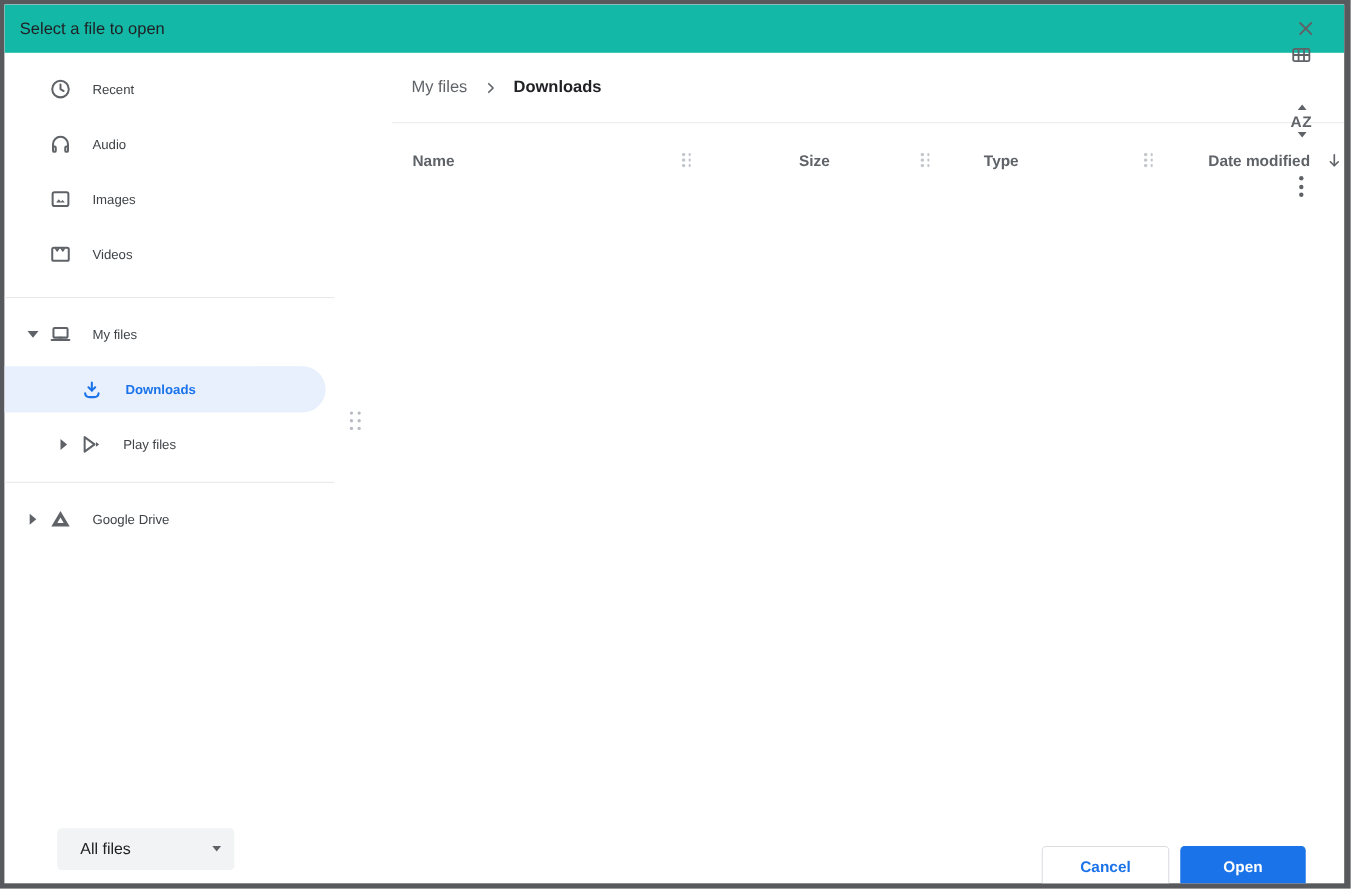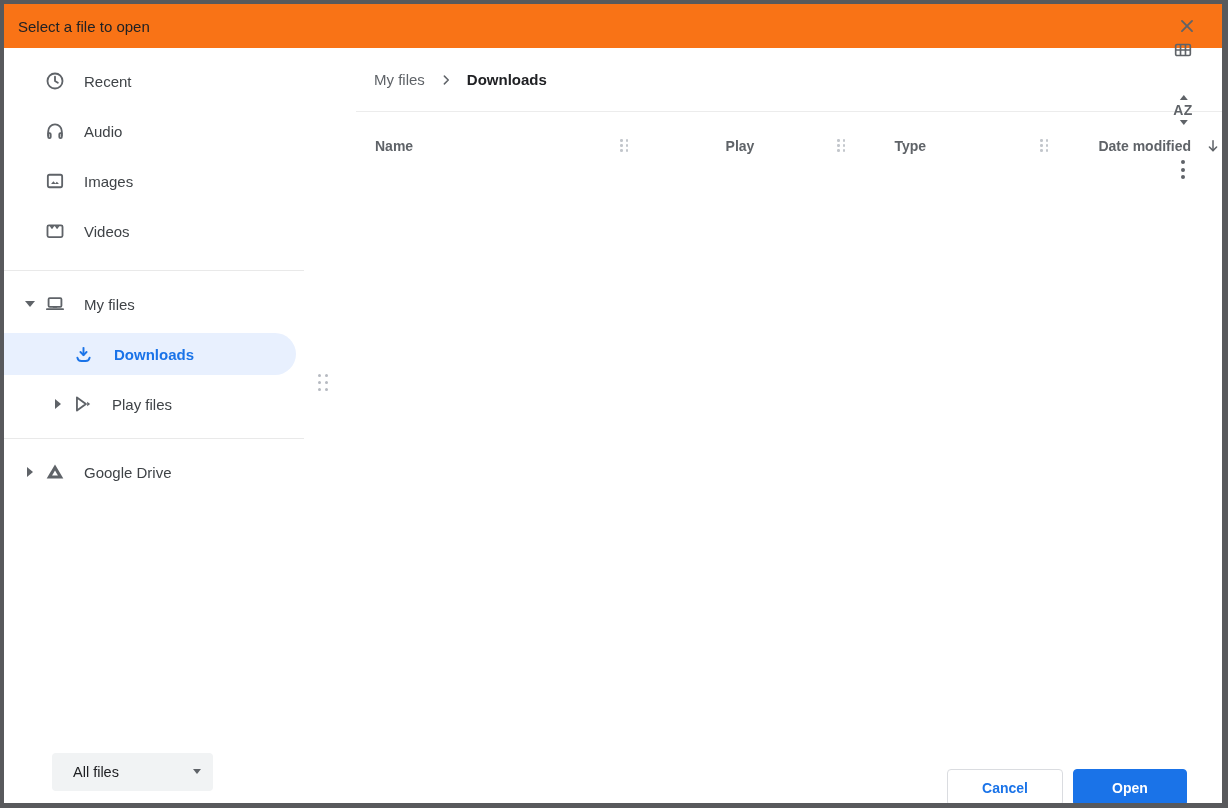--- a/index.html
+++ b/index.html
@@ -2,35 +2,35 @@
 <html><head>
 <meta charset="utf-8">
 <style>
   * { margin:0; padding:0; box-sizing:border-box; }
   html,body { width:1228px; height:808px; font-family:"Liberation Sans", sans-serif; }
 
   .frame { width:1228px; height:808px; background:#58595c; padding:4px 6px 5px 4px; }
   .dialog { width:100%; height:100%; background:#fff; display:flex; flex-direction:column; overflow:hidden; }
 
   
-  .titlebar { height:44px; background:#f97316; display:flex; align-items:center; padding:0 14px 0 14px; flex:none; }
+  .titlebar { height:44px; background:#14b8a6; display:flex; align-items:center; padding:0 14px 0 14px; flex:none; }
   .title { flex:1; font-size:15px; color:#202124; }
   .close-btn { width:30px; height:30px; border:none; background:transparent; display:flex; align-items:center; justify-content:center; cursor:pointer; margin-right:6px; }
 
   
   .body { flex:1; display:flex; position:relative; min-height:0; }
 
   
   .sidebar { width:352px; flex:none; padding-top:8px; }
   .side-item { height:50px; display:flex; align-items:center; padding-left:12px; cursor:pointer; }
   .caret-slot { width:28px; display:flex; align-items:center; justify-content:center; flex:none; }
   .caret-down { width:0; height:0; border-left:5px solid transparent; border-right:5px solid transparent; border-top:6px solid #5f6368; }
   .caret-right { width:0; height:0; border-top:5px solid transparent; border-bottom:5px solid transparent; border-left:6px solid #5f6368; }
   .side-icon { width:22px; height:22px; flex:none; display:flex; align-items:center; justify-content:center; }
-  .side-label { margin-left:18px; font-size:15px; color:#3f4347; white-space:nowrap; }
+  .side-label { margin-left:18px; font-size:12px; color:#3f4347; white-space:nowrap; }
   .side-divider { border:none; border-top:1px solid #e9e9e9; width:300px; margin:14px 0 0 0; }
   .mt8 { margin-top:8px; }
   .lvl2 { padding-left:40px; }
   .pill { height:42px; width:292px; margin:4px 0; border-radius:0 21px 21px 0; background:#e8f0fe; }
   .pill .side-label { margin-left:20px; color:#1a73e8; font-weight:700; }
 
   .splitter { position:absolute; left:314px; top:326px; cursor:col-resize; }
   .dots3x2 { display:grid; grid-template-columns:repeat(2,3px); grid-auto-rows:3px; gap:4px 4px; }
   .dots3x2 span { width:3px; height:3px; border-radius:50%; background:#b6bac1; }
 
@@ -263,21 +263,21 @@
             <span class="hdots">
                 <span></span>
                 <span></span>
                 <span></span>
                 <span></span>
                 <span></span>
                 <span></span>
               </span>
           </span>
           <div class="col-size">
-            <span>Play</span>
+            <span>Size</span>
           </div>
           <span class="col-gap"></span>
           <span class="col-handle">
             <span class="hdots">
                 <span></span>
                 <span></span>
                 <span></span>
                 <span></span>
                 <span></span>
                 <span></span>

